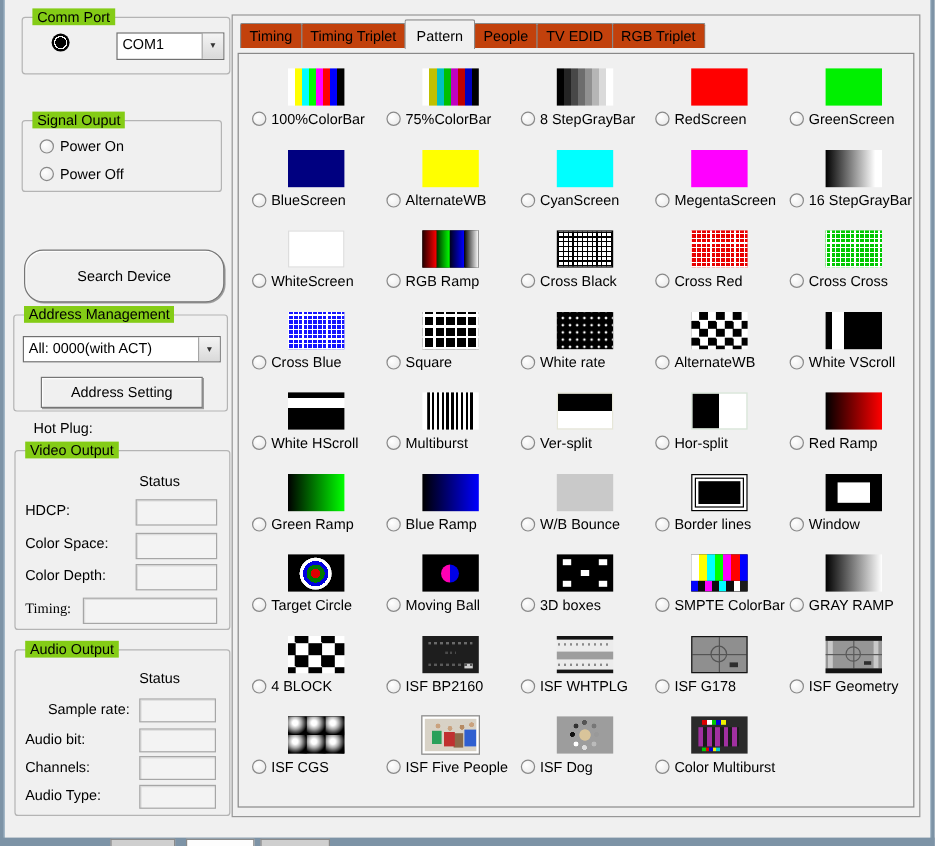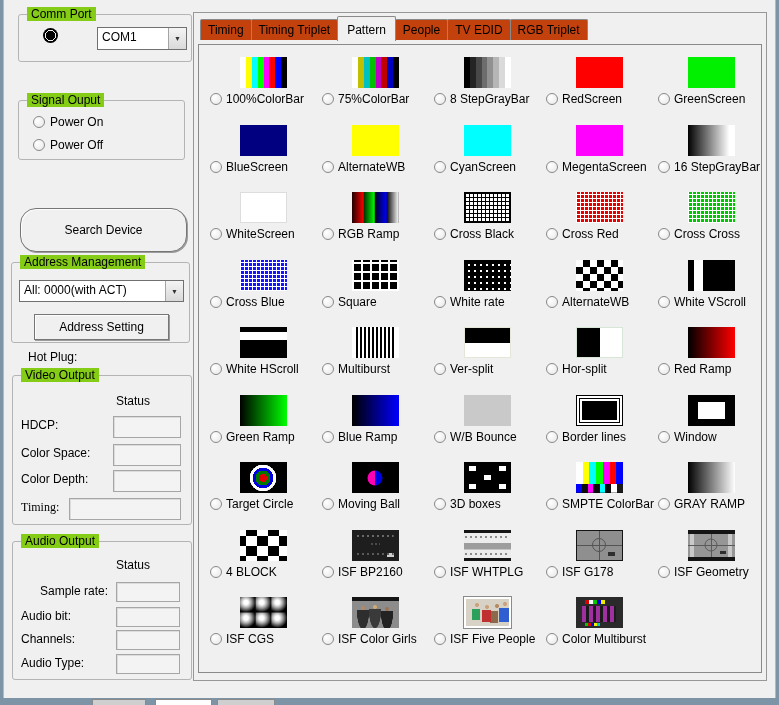--- a/index.html
+++ b/index.html
@@ -452,31 +452,31 @@
           </div>
         </div>
         <div class="cell">
           <div class="sw sw-cgs"></div>
           <div class="lrow">
             <span class="radio"></span>
             <span class="plabel">ISF CGS</span>
           </div>
         </div>
         <div class="cell">
-          <div class="sw sw-colorgirls"></div>
-          <div class="lrow">
-            <span class="radio"></span>
-            <span class="plabel">ISF Color Girls</span>
-          </div>
-        </div>
-        <div class="cell">
           <div class="sw sw-fivepeople"></div>
           <div class="lrow">
             <span class="radio"></span>
             <span class="plabel">ISF Five People</span>
+          </div>
+        </div>
+        <div class="cell">
+          <div class="sw sw-dog"></div>
+          <div class="lrow">
+            <span class="radio"></span>
+            <span class="plabel">ISF Dog</span>
           </div>
         </div>
         <div class="cell">
           <div class="sw sw-colormultiburst"></div>
           <div class="lrow">
             <span class="radio"></span>
             <span class="plabel">Color Multiburst</span>
           </div>
         </div>
       </div>

